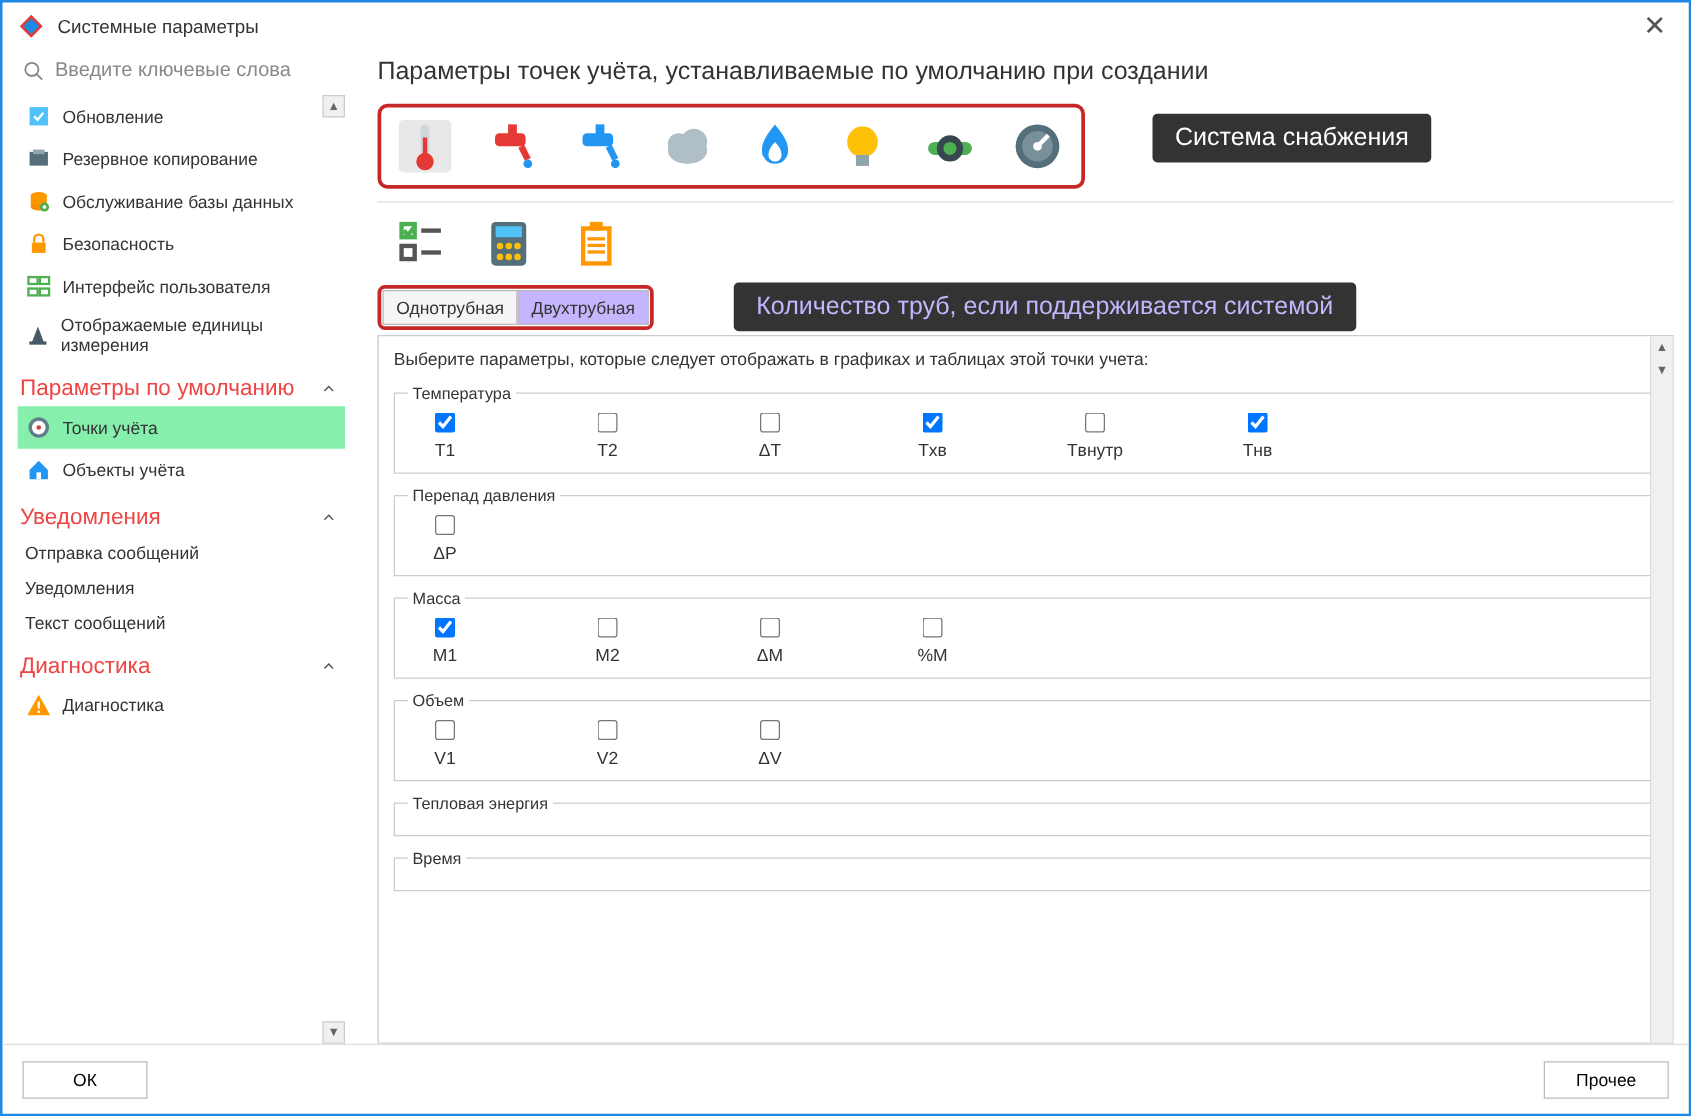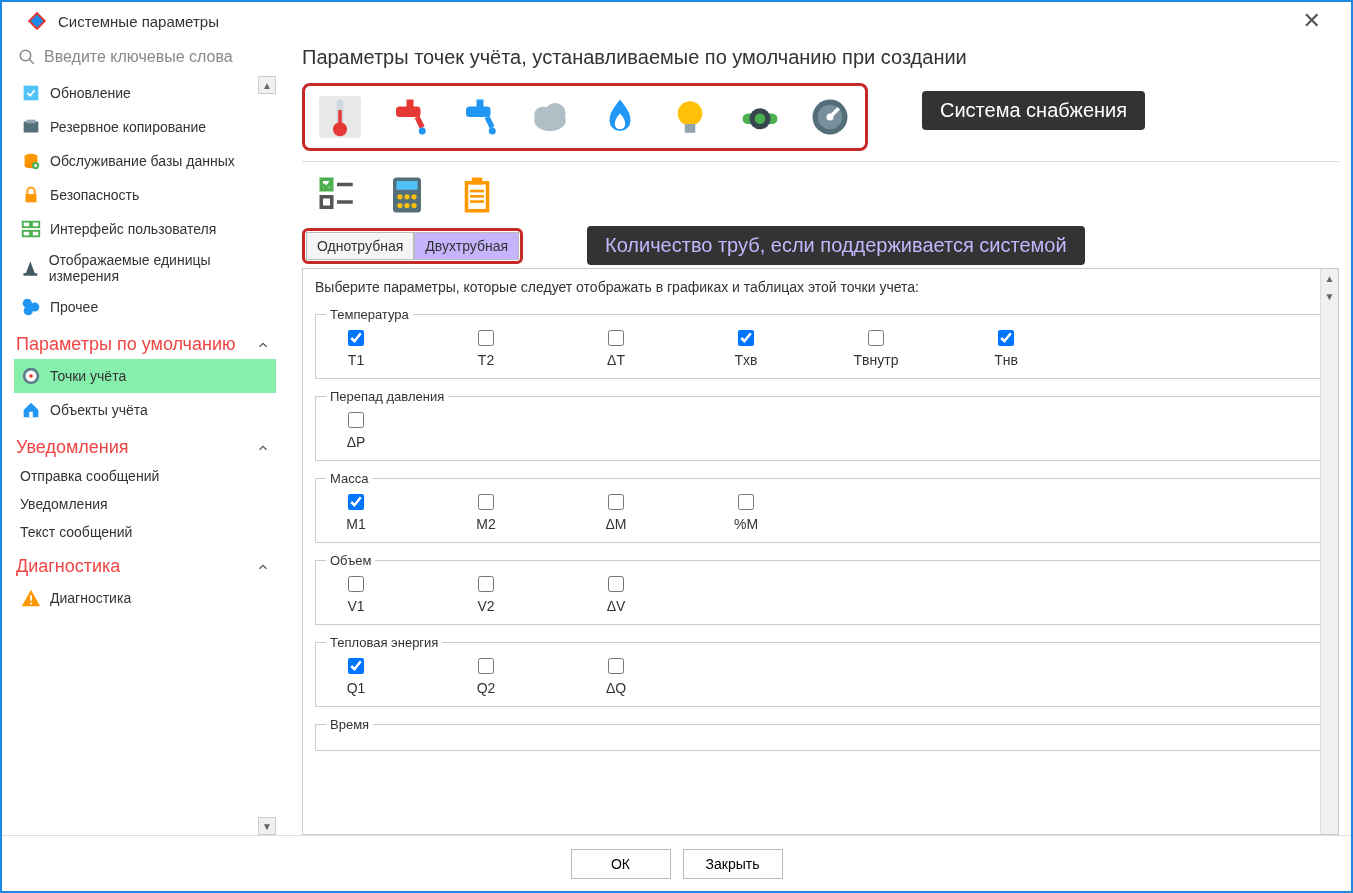--- a/index.html
+++ b/index.html
@@ -1,18 +1,18 @@
 <!DOCTYPE html>
 <html><head>
 <meta charset="utf-8">
 <style>
 * { box-sizing: border-box; margin: 0; padding: 0; }
 body { font-family: "Segoe UI", Tahoma, sans-serif; font-size: 13px; color: #333; background: #fff; }
 .frame { border: 2px solid #1e88e5; width: 1353px; height: 893px; margin: 0; position: relative; background: #fff; display: flex; flex-direction: column; }
-.titlebar { display: flex; align-items: center; padding: 8px 24px; height: 38px; font-size: 15px; }
+.titlebar { display: flex; align-items: center; padding: 8px 12px; height: 38px; font-size: 15px; }
 .titlebar .logo { width: 22px; height: 22px; margin-right: 10px; position: relative; }
 .titlebar .logo svg { width: 100%; height: 100%; }
 .titlebar .close { margin-left: auto; font-size: 22px; color: #555; cursor: pointer; padding: 0 6px; }
 .body { flex: 1; display: flex; padding: 0 12px; overflow: hidden; }
 .sidebar { width: 262px; border-right: none; display: flex; flex-direction: column; }
 .search { display: flex; align-items: center; padding: 8px 4px 10px 4px; color: #888; font-size: 16px; }
 .search .mag { width: 18px; height: 18px; margin-right: 8px; }
 .navwrap { flex: 1; overflow-y: auto; position: relative; }
 .nav-item { display: flex; align-items: center; padding: 6px 6px; cursor: pointer; font-size: 14px; }
 .nav-item.sel { background: #86efac; }
@@ -36,21 +36,21 @@
 .tab { padding: 5px 10px; border: 1px solid #bbb; background: #c4b5fd; cursor: pointer; font-size: 14px; }
 .tab.act { background: #f5f5f5; }
 .callout2 { position: absolute; left: 270px; top: -2px; background: #333; color: #c4b5fd; font-size: 20px; padding: 8px 18px; border-radius: 4px; margin-left: 15px; }
 .params { flex: 1; border: 1px solid #ccc; margin-top: 4px; padding: 10px 12px; overflow-y: auto; position: relative; }
 .params .intro { font-size: 14px; margin-bottom: 12px; }
 fieldset { border: 1px solid #ccc; margin-bottom: 10px; padding: 8px 10px 10px 10px; }
 legend { font-size: 13px; padding: 0 4px; }
 .cbrow { display: flex; gap: 70px; flex-wrap: wrap; }
 .cb { display: flex; align-items: center; gap: 6px; font-size: 14px; min-width: 60px; flex-direction: column; }
 .cb input { width: 16px; height: 16px; }
-.footer { height: 56px; border-top: 1px solid #ddd; display: flex; align-items: center; justify-content: center; gap: 12px; padding: 0 16px; }
+.footer { height: 56px; border-top: 1px solid #ddd; display: flex; align-items: center; justify-content: space-between; gap: 12px; padding: 0 16px; }
 .footer button { min-width: 100px; height: 30px; border: 1px solid #bbb; background: #fff; cursor: pointer; font-size: 14px; }
 .scrolltrack { position: absolute; right: 0; top: 0; bottom: 0; width: 18px; background: #f0f0f0; border-left: 1px solid #ddd; }
 .scrolltrack .up, .scrolltrack .dn { height: 18px; display:flex; align-items:center; justify-content:center; font-size:10px; color:#666;}
 </style>
 </head>
 <body>
 
 <div class="frame">
 
   <div class="titlebar">
@@ -130,30 +130,20 @@
               <span>Интерфейс пользователя</span>
             </div>
             <div class="nav-item">
               <span class="ic">
                 <svg viewBox="0 0 24 24" width="100%" height="100%">
                   <path d="M6 20L12 4l6 16" fill="#455a64"></path>
                   <rect x="4" y="18" width="16" height="3" fill="#455a64"></rect>
                 </svg>
               </span>
               <span>Отображаемые единицы измерения</span>
-            </div>
-            <div class="nav-item">
-              <span class="ic">
-                <svg viewBox="0 0 24 24" width="100%" height="100%">
-                  <circle cx="8" cy="8" r="5" fill="#2196f3"></circle>
-                  <circle cx="16" cy="12" r="5" fill="#2196f3"></circle>
-                  <circle cx="9" cy="16" r="5" fill="#2196f3"></circle>
-                </svg>
-              </span>
-              <span>Прочее</span>
             </div>
           </div>
 
         <div class="nav-section">
           <span>Параметры по умолчанию</span>
           <svg class="chev" viewBox="0 0 24 24">
               <polyline points="6,15 12,9 18,15" fill="none" stroke="#555" stroke-width="2"></polyline>
             </svg>
         </div>
         <div id="nav-defaults">
@@ -397,48 +387,34 @@
                   <span>V2</span>
                 </label>
                 <label class="cb">
                   <input type="checkbox" style="">
                   <span>ΔV</span>
                 </label>
               </div>
             </fieldset>
             <fieldset>
               <legend>Тепловая энергия</legend>
-              <div class="cbrow">
-                <label class="cb">
-                  <input type="checkbox" checked="" style="">
-                  <span>Q1</span>
-                </label>
-                <label class="cb">
-                  <input type="checkbox" style="">
-                  <span>Q2</span>
-                </label>
-                <label class="cb">
-                  <input type="checkbox" style="">
-                  <span>ΔQ</span>
-                </label>
-              </div>
             </fieldset>
             <fieldset>
               <legend>Время</legend>
               <div class="cbrow"></div>
             </fieldset>
           </div>
         <div class="scrolltrack">
           <div class="up">▲</div>
           <div style="flex:1"></div>
           <div class="dn">▼</div>
         </div>
       </div>
     </div>
 
   </div>
 
   <div class="footer">
     <button>ОК</button>
-    <button>Закрыть</button>
+    <button>Прочее</button>
   </div>
 
 </div>
 
 </body></html>

